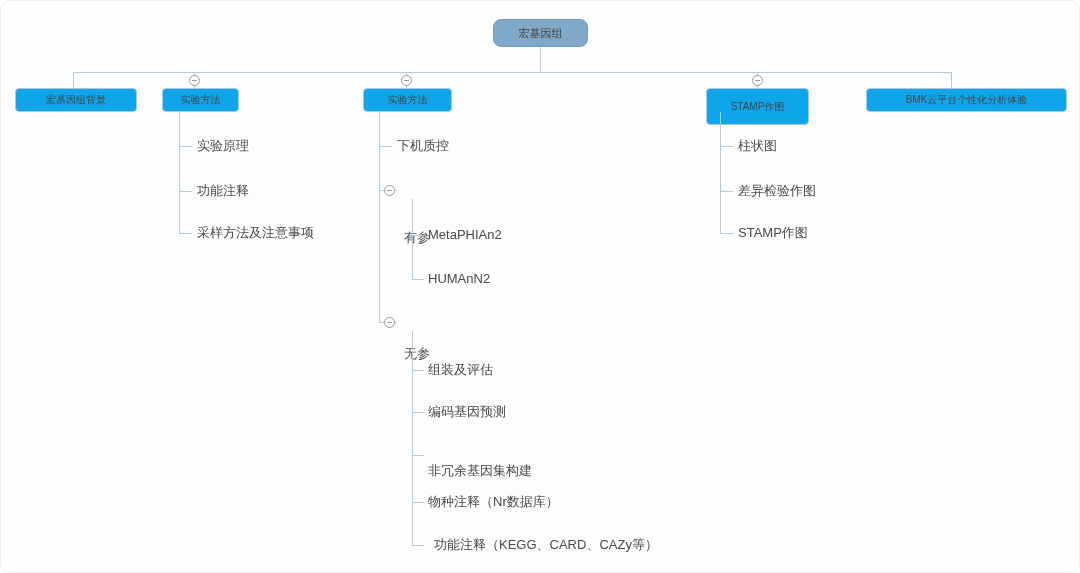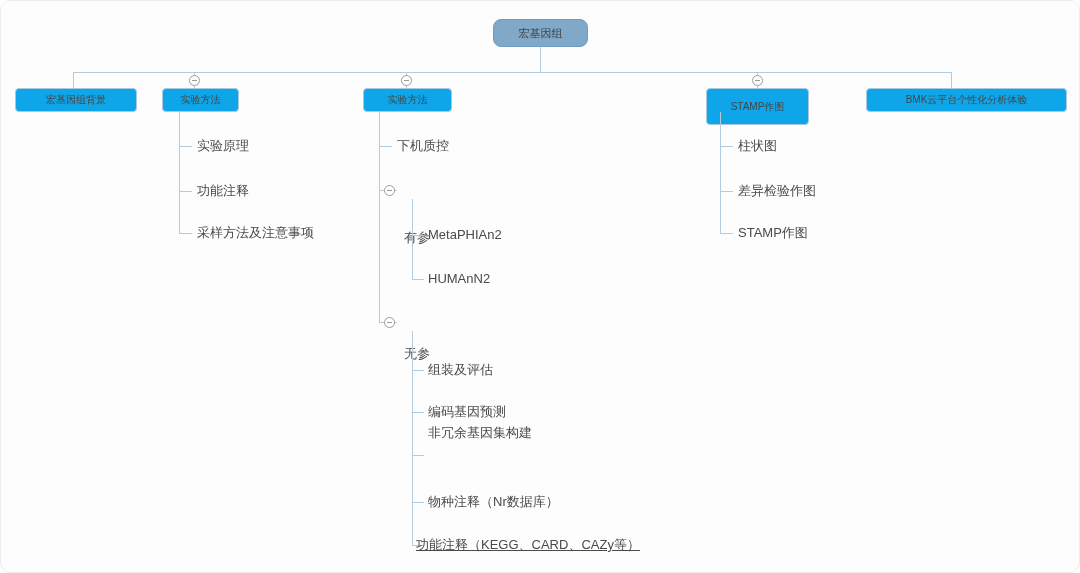--- a/index.html
+++ b/index.html
@@ -110,23 +110,23 @@
   <div class="collapse" style="left:383px;top:316px;"></div>
   <div class="leaf" style="left:403px;top:312px;margin-top:32px;">无参</div>
   <div class="line vline" style="left:411px;top:330px;height:214px;"></div>
   <div class="line hline" style="left:411px;top:369px;width:12px;"></div>
   <div class="line hline" style="left:411px;top:411px;width:12px;"></div>
   <div class="line hline" style="left:411px;top:454px;width:12px;"></div>
   <div class="line hline" style="left:411px;top:501px;width:12px;"></div>
   <div class="line hline" style="left:411px;top:544px;width:12px;"></div>
   <div class="leaf" style="left:427px;top:360px;">组装及评估</div>
   <div class="leaf" style="left:427px;top:402px;">编码基因预测</div>
-  <div class="leaf" style="left:427px;top:423px;">非冗余基因集构建</div>
+  <div class="leaf" style="left:427px;top:461px;">非冗余基因集构建</div>
   <div class="leaf" style="left:427px;top:492px;">物种注释（Nr数据库）</div>
-  <div class="leaf" style="left:415px;top:535px;text-decoration:underline;">功能注释（KEGG、CARD、CAZy等）</div>
+  <div class="leaf" style="left:433px;top:535px;">功能注释（KEGG、CARD、CAZy等）</div>
 
   <div class="line vline" style="left:719px;top:111px;height:121px;"></div>
   <div class="line hline" style="left:719px;top:145px;width:13px;"></div>
   <div class="line hline" style="left:719px;top:190px;width:13px;"></div>
   <div class="line hline" style="left:719px;top:232px;width:13px;"></div>
   <div class="leaf" style="left:737px;top:136px;">柱状图</div>
   <div class="leaf" style="left:737px;top:181px;text-align:center;">差异检验作图</div>
   <div class="leaf" style="left:737px;top:223px;">STAMP作图</div>
 
 </div>

